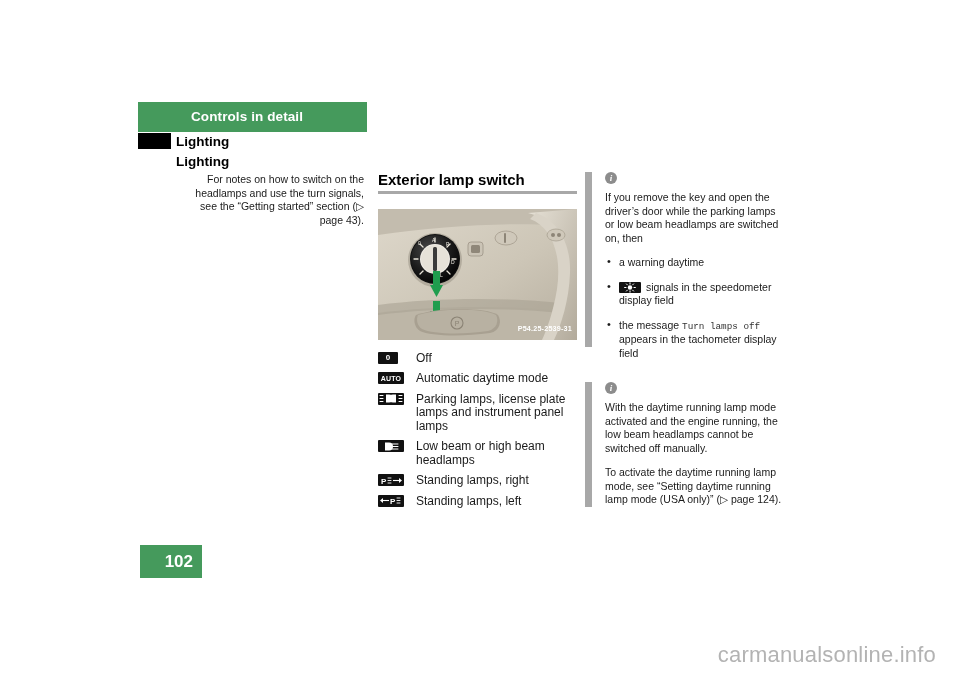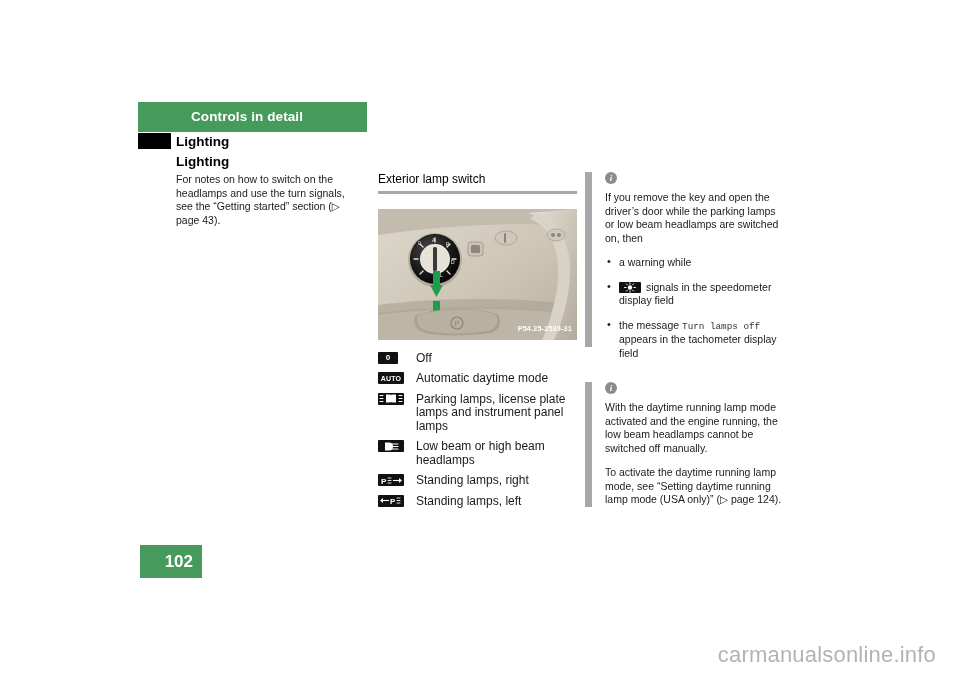--- a/index.html
+++ b/index.html
@@ -55,30 +55,30 @@
     color: #000000;
   }
 
   
   .col {
     position: absolute;
     font-size: 10.5px;
     line-height: 13.5px;
     color: #1a1a1a;
   }
-  .col-1 { left: 176px; top: 173px; width: 188px; }
+  .col-1 { left: 176px; top: 173px; width: 188px; text-align: right; }
   .col-2 { left: 378px; top: 173px; width: 199px; }
   .col-3 { left: 605px; top: 172px; width: 180px; }
 
   .body-p { margin: 0 0 11px 0; }
 
   
   .sub-head {
-    font-size: 12px;
-    font-weight: normal;
+    font-size: 15px;
+    font-weight: bold;
     color: #000000;
     margin: 0 0 4px 0;
   }
   .sub-rule {
     width: 199px; height: 3px;
     background: #a8a8a8;
     margin: 0 0 12px 0;
   }
 
   
@@ -409,21 +409,21 @@
   </div>
 
   <div class="col col-3">
 
     <div class="info-block">
       <div class="info-bar" style="height:175px;"></div>
       <div class="info-icon">i</div>
       <p class="body-p">If you remove the key and open the driver’s door while the parking lamps or low beam headlamps are switched on, then</p>
       <ul class="bullet-list">
         <li class="bullet-item">
-          <span>a warning while</span>
+          <span>a warning daytime</span>
         </li>
         <li class="bullet-item">
           <span class="inline-sym">
             <svg width="22" height="11" viewBox="0 0 22 11">
               <circle cx="11" cy="5.5" r="2.2" fill="#ffffff"></circle>
               <g stroke="#ffffff" stroke-width="1" stroke-linecap="round">
                 <line x1="11" y1="0.8" x2="11" y2="2.1"></line>
                 <line x1="11" y1="8.9" x2="11" y2="10.2"></line>
                 <line x1="5.6" y1="5.5" x2="7" y2="5.5"></line>
                 <line x1="15" y1="5.5" x2="16.4" y2="5.5"></line>

